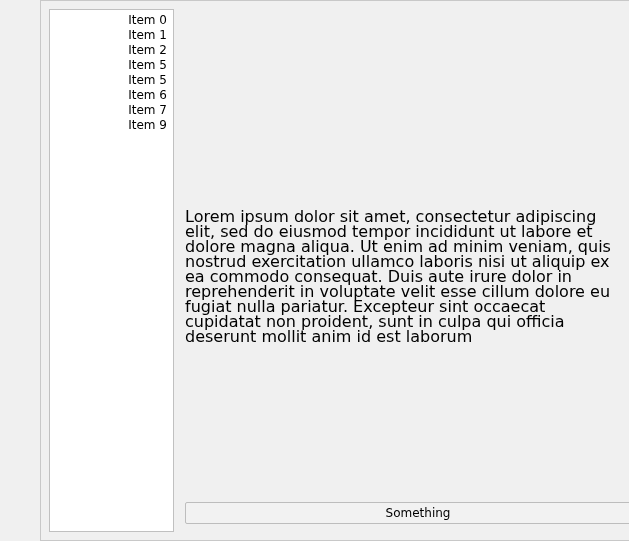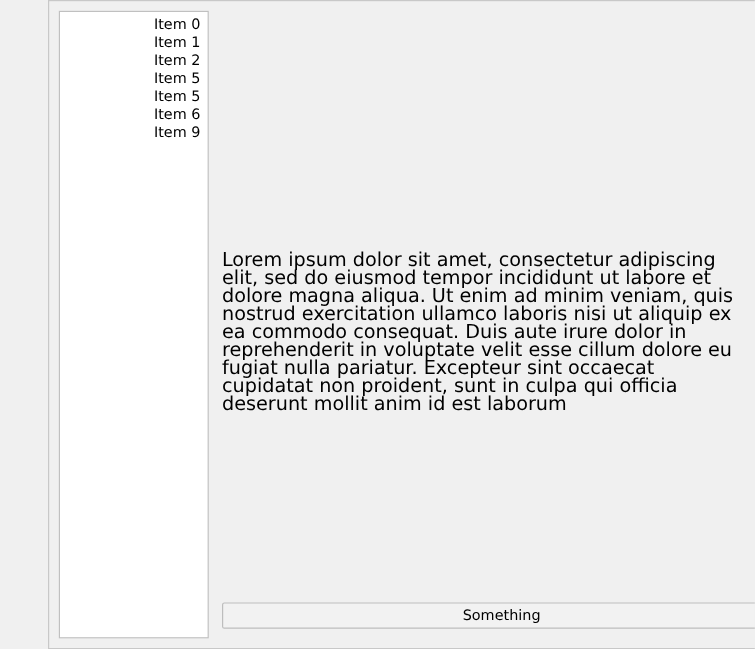--- a/index.html
+++ b/index.html
@@ -91,20 +91,21 @@
 <div id="app">
 
   <div id="list-panel">
     <ul>
       <li>Item 0</li>
       <li>Item 1</li>
       <li>Item 2</li>
       <li>Item 5</li>
       <li>Item 5</li>
       <li>Item 6</li>
+      <li>Item 7</li>
       <li>Item 9</li>
     </ul>
   </div>
 
   <div id="content-panel">
     <div id="paragraph">Lorem ipsum dolor sit amet, consectetur adipiscing elit, sed do eiusmod tempor incididunt ut labore et dolore magna aliqua. Ut enim ad minim veniam, quis nostrud exercitation ullamco laboris nisi ut aliquip ex ea commodo consequat. Duis aute irure dolor in reprehenderit in voluptate velit esse cillum dolore eu fugiat nulla pariatur. Excepteur sint occaecat cupidatat non proident, sunt in culpa qui officia deserunt mollit anim id est laborum</div>
     <button id="something-button">Something</button>
   </div>
 
 </div>

